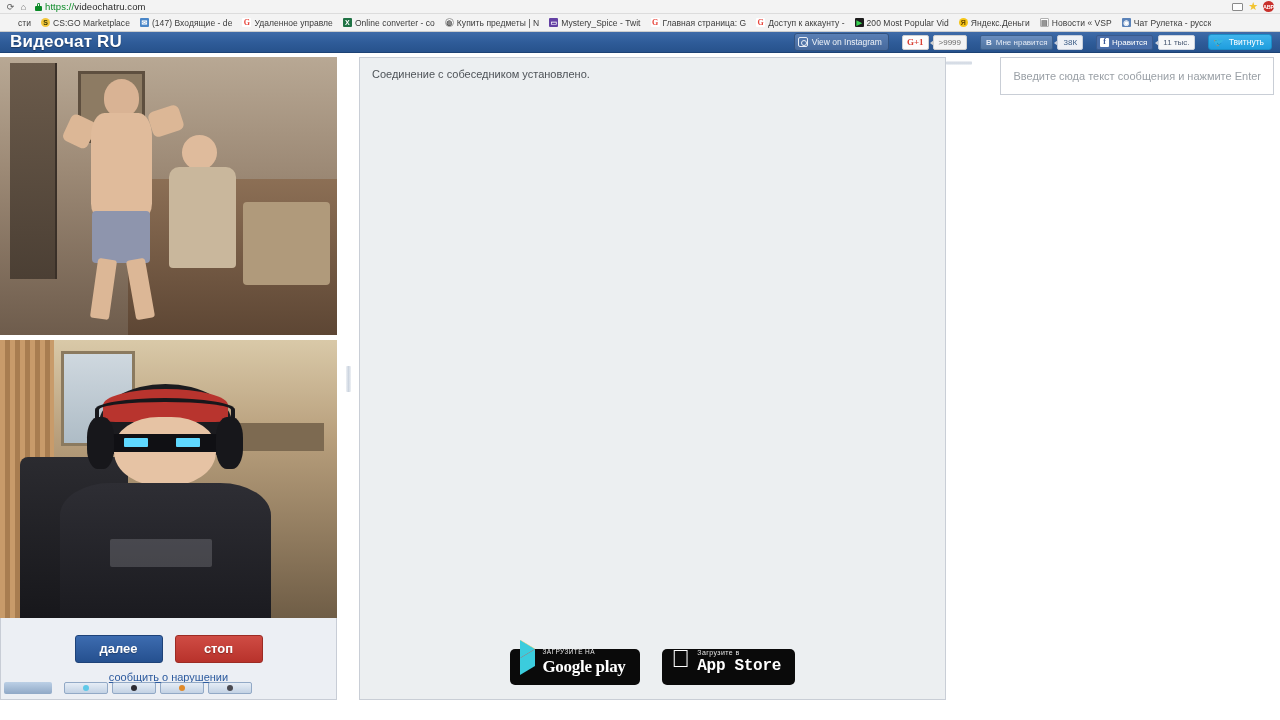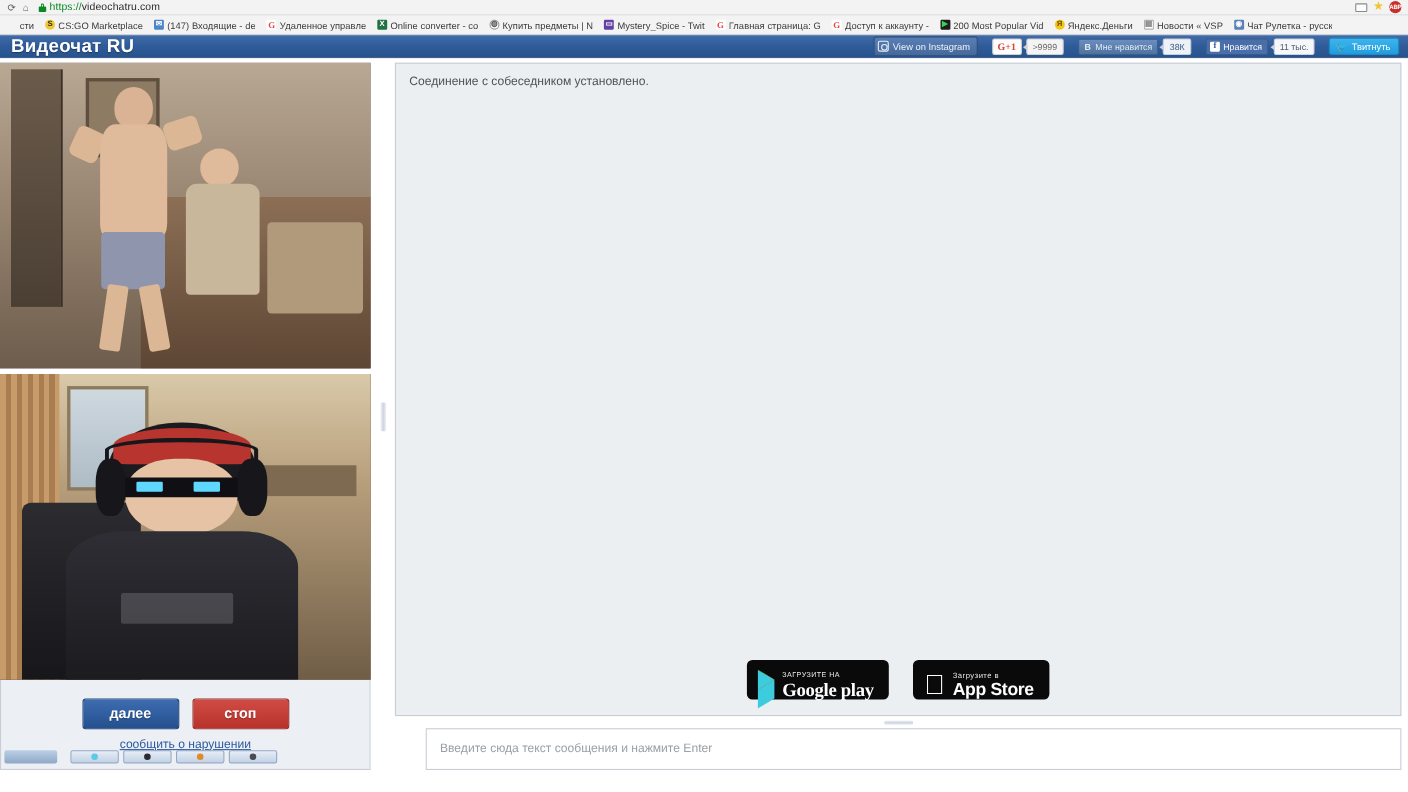--- a/index.html
+++ b/index.html
@@ -312,21 +312,21 @@
   }
   .v-handle {
     width: 5px; height: 26px;
     background: linear-gradient(to right,#eef1f5,#cdd5e0,#eef1f5);
     border-radius: 1px;
   }
 
   
   .right-col {
     flex: 1 1 auto;
-    display: flex; flex-direction: column;
+    display: flex; flex-direction: row;
     padding-right: 6px;
   }
   .chat-panel {
     flex: 1 1 auto;
     background: #eceff1;
     border: 1px solid #c9ced6;
     position: relative;
     overflow: hidden;
   }
   .chat-msg {
@@ -336,21 +336,21 @@
   }
   .store-badges {
     position: absolute;
     bottom: 14px; left: 0; right: 0;
     display: flex; justify-content: center; gap: 22px;
   }
   .badge {
     height: 36px;
     background: #0a0a0a;
     border-radius: 5px;
-    display: flex; align-items: flex-end;
+    display: flex; align-items: flex-start;
     padding: 0 14px 0 10px;
     gap: 7px;
   }
   .badge .glyph { flex: 0 0 auto; }
   .gp-tri {
     width: 0; height: 0;
     border-top: 9px solid transparent;
     border-bottom: 9px solid transparent;
     border-left: 15px solid #3bccdd;
     position: relative;
@@ -370,21 +370,21 @@
     letter-spacing: .4px; text-transform: uppercase;
     margin-bottom: 2px;
   }
   .badge .small.mixed { text-transform: none; font-size: 7px; }
   .badge .big {
     color: #ffffff; font-size: 17px; font-weight: bold;
     font-family: "Liberation Serif", serif;
     letter-spacing: -.3px;
   }
   .badge .big.sans {
-    font-family: Liberation Sans, sans-serif; font-size: 16px;
+    font-family: Liberation Mono, monospace; font-size: 16px;
   }
 
   
   .h-splitter {
     height: 11px;
     display: flex; align-items: center; justify-content: center;
     background: #ffffff;
   }
   .h-handle {
     width: 26px; height: 4px;

